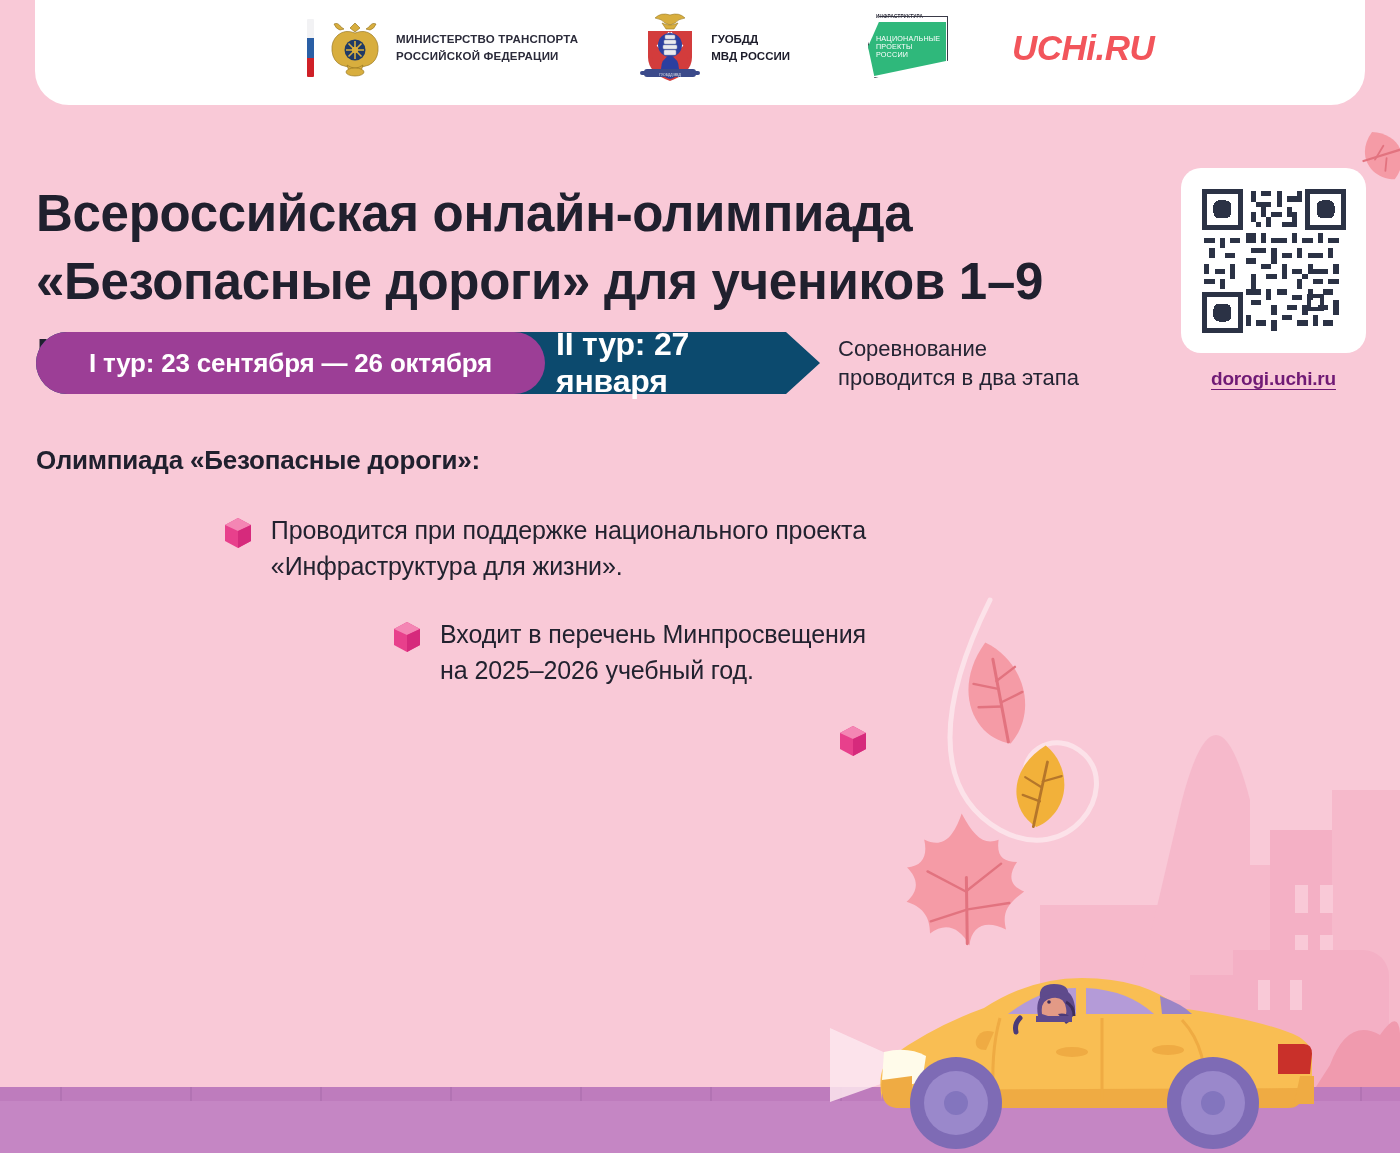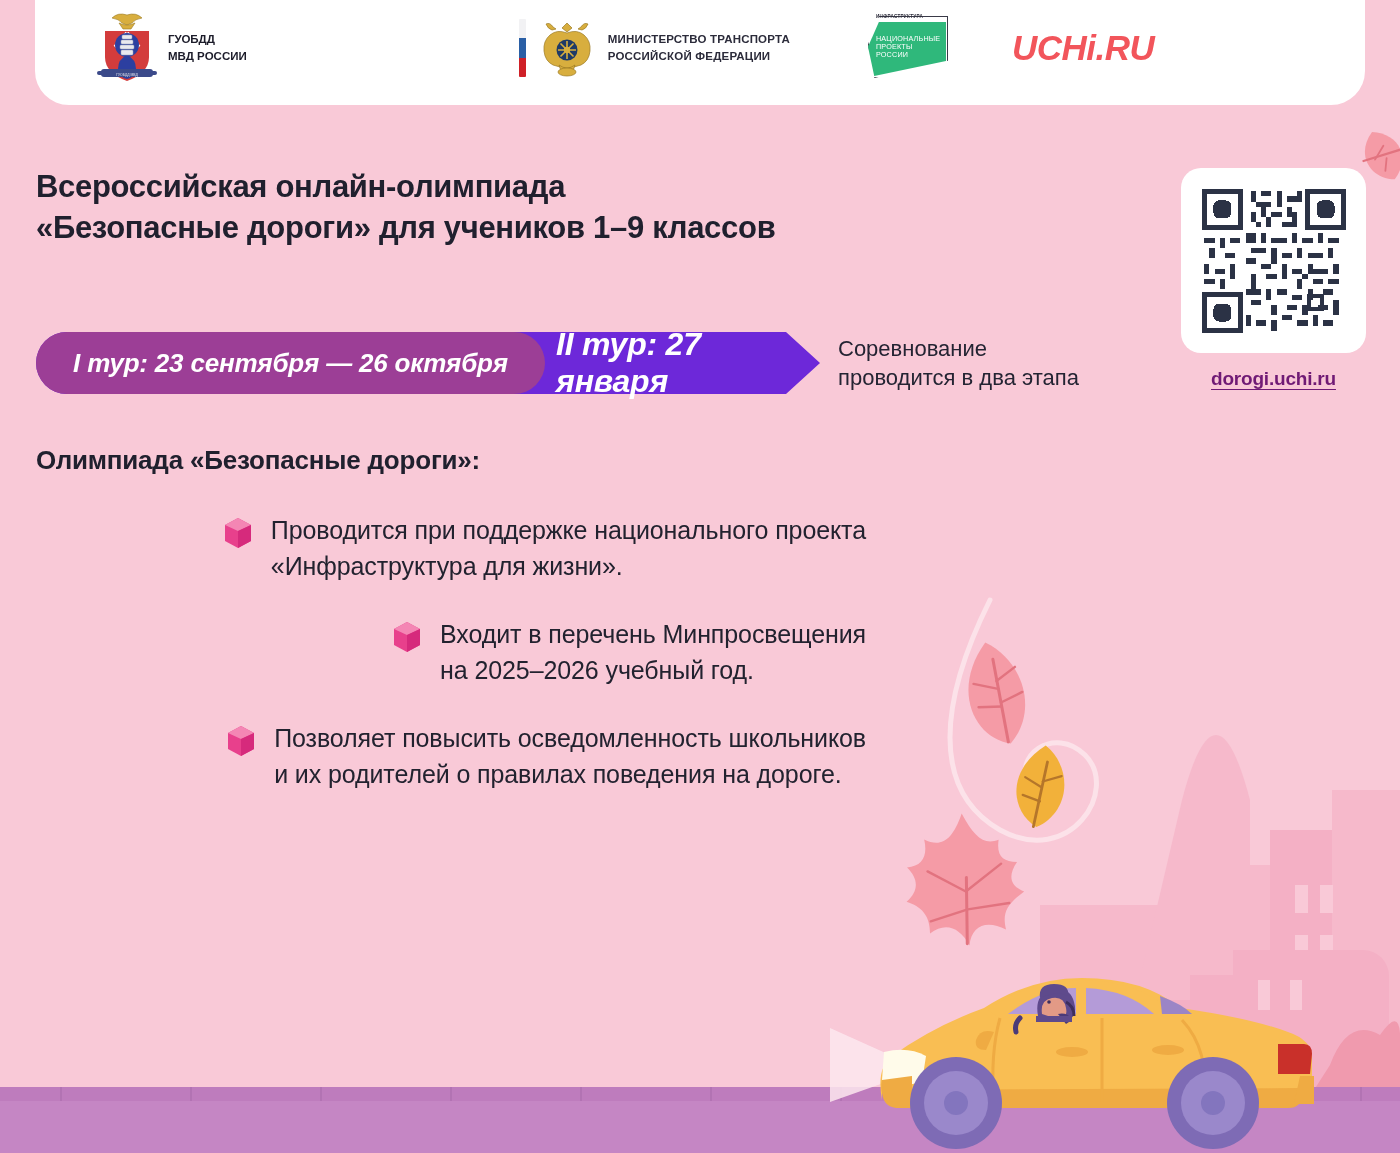--- a/index.html
+++ b/index.html
@@ -43,31 +43,30 @@
             clip-path:polygon(14% 0,100% 0,100% 72%,8% 100%,0 46%);}
   .np-green-lines{position:absolute;left:14px;top:21px;font-size:7.2px;font-weight:normal;color:#ffffff;line-height:1.12;letter-spacing:.2px;width:62px;white-space:pre-line;}
   .np-outline{position:absolute;left:6px;top:2px;width:78px;height:60px;border:1.3px solid #3a3a48;
               clip-path:polygon(14% 0,100% 0,100% 72%,8% 100%,0 46%);background:transparent;}
 
   .logo-uchi{margin-left:66px;font-style:italic;}
   .uchi-text{font-size:35px;font-weight:900;color:#F2555B;letter-spacing:-0.5px;}
 
   
   .headline{
-    position:absolute;left:36px;top:166px;width:1110px;z-index:6;
-    font-size:31px;font-weight:bold;color:#20202e;line-height:1.33;letter-spacing:-0.3px;
+    position:absolute;left:36px;top:180px;width:1110px;z-index:6;
+    font-size:51px;font-weight:bold;color:#20202e;line-height:1.33;letter-spacing:-0.3px;
   }
   .headline .l2{display:block;}
 
   
   .ribbon-wrap{position:absolute;left:36px;top:332px;height:62px;z-index:6;display:flex;align-items:center;}
   .ribbon-band2{
-    position:absolute;left:0;top:0;height:62px;width:784px;background:#6d28d9;
+    position:absolute;left:0;top:0;height:62px;width:784px;background:#0c4a6e;
     border-radius:31px 0 0 31px;
-    font-style:italic;
   }
   .ribbon-notch{
     position:absolute;right:0;top:0;width:34px;height:62px;background:#F9C9D7;
     clip-path:polygon(100% 0, 100% 100%, 0 100%, 100% 50%, 0 0);
   }
   .pill1{
     position:absolute;left:0;top:0;height:62px;width:509px;background:#9C3E96;
     border-radius:31px;display:flex;align-items:center;justify-content:center;
     color:#fff;font-size:26px;font-weight:bold;letter-spacing:-0.2px;
   }
@@ -160,20 +159,47 @@
       <path d="M62 0 C 72 24 80 34 96 30 C 92 46 98 52 112 54 C 100 68 104 78 116 84
                C 96 96 92 104 94 120 C 76 108 60 112 56 132 C 48 112 34 106 18 116
                C 20 98 12 88 -2 82 C 12 72 12 60 2 48 C 18 48 24 38 22 22 C 38 32 50 26 62 0 Z" fill="#F59BA6"></path>
       <path d="M54 130 L60 64" stroke="#E2737F" stroke-width="3" fill="none" stroke-linecap="round"></path>
       <path d="M58 78 L22 54 M58 78 L96 54 M58 96 L20 104 M58 96 L100 94" stroke="#E2737F" stroke-width="2.4" fill="none" stroke-linecap="round"></path>
     </g>
   </svg>
 
   <div class="header-card">
     <div class="logos">
+
+      <div class="logo logo-mintrans">
+        <div class="flagbar">
+            <i></i>
+            <i></i>
+            <i></i>
+          </div>
+        <div class="emblem-eagle">
+          <svg viewBox="0 0 62 62" width="62" height="62">
+            <g fill="#D8AE3E" stroke="#9B7A24" stroke-width="0.7">
+              <path d="M31 6 l5 5 -5 4 -5 -4 Z"></path>
+              <path d="M17 10 q-3 -5 -7 -3 q2 5 6 6 l4 -1 Z"></path>
+              <path d="M45 10 q3 -5 7 -3 q-2 5 -6 6 l-4 -1 Z"></path>
+              <path d="M31 16 q10 -4 17 2 q7 6 6 16 q-1 10 -9 14 l-14 4 -14 -4 q-8 -4 -9 -14 q-1 -10 6 -16 q7 -6 17 -2 Z"></path>
+              <path d="M23 48 q8 6 16 0 l-2 6 h-12 Z"></path>
+              <ellipse cx="31" cy="55" rx="9" ry="4"></ellipse>
+            </g>
+            <circle cx="31" cy="33" r="10.5" fill="#1F3A66"></circle>
+            <g stroke="#D8AE3E" stroke-width="1.6" fill="none">
+              <path d="M31 24 v18 M22 33 h18 M24.5 26.5 L37.5 39.5 M37.5 26.5 L24.5 39.5"></path>
+            </g>
+            <circle cx="31" cy="33" r="3.2" fill="#D8AE3E"></circle>
+          </svg>
+        </div>
+        <div class="mintrans-text">МИНИСТЕРСТВО ТРАНСПОРТА
+РОССИЙСКОЙ ФЕДЕРАЦИИ</div>
+      </div>
 
       <div class="logo logo-gibdd">
         <div class="gibdd-emblem">
           <svg viewBox="0 0 64 70" width="64" height="70">
             <g fill="#D8AE3E" stroke="#9B7A24" stroke-width="0.6">
               <path d="M32 2 q9 -3 15 3 q-7 1 -10 5 l-5 2 -5 -2 q-3 -4 -10 -5 q6 -6 15 -3 Z"></path>
               <path d="M24 10 q8 4 16 0 l-4 6 h-8 Z"></path>
             </g>
             <path d="M10 18 h44 v26 q0 16 -22 24 Q10 60 10 44 Z" fill="#D33C3C"></path>
             <path d="M14 22 h36 v22 q0 13 -18 20 Q14 57 14 44 Z" fill="#D33C3C"></path>
@@ -189,47 +215,20 @@
             </g>
             <g fill="#3B4A8A">
               <rect x="6" y="56" width="52" height="8" rx="3"></rect>
               <rect x="2" y="58" width="60" height="4" rx="2"></rect>
             </g>
             <text x="32" y="62.6" font-size="3.4" fill="#E6E8F2" text-anchor="middle" font-family="Liberation Sans, sans-serif">ГУОБДД МВД</text>
           </svg>
         </div>
         <div class="gibdd-text">ГУОБДД
 МВД РОССИИ</div>
-      </div>
-
-      <div class="logo logo-mintrans">
-        <div class="flagbar">
-            <i></i>
-            <i></i>
-            <i></i>
-          </div>
-        <div class="emblem-eagle">
-          <svg viewBox="0 0 62 62" width="62" height="62">
-            <g fill="#D8AE3E" stroke="#9B7A24" stroke-width="0.7">
-              <path d="M31 6 l5 5 -5 4 -5 -4 Z"></path>
-              <path d="M17 10 q-3 -5 -7 -3 q2 5 6 6 l4 -1 Z"></path>
-              <path d="M45 10 q3 -5 7 -3 q-2 5 -6 6 l-4 -1 Z"></path>
-              <path d="M31 16 q10 -4 17 2 q7 6 6 16 q-1 10 -9 14 l-14 4 -14 -4 q-8 -4 -9 -14 q-1 -10 6 -16 q7 -6 17 -2 Z"></path>
-              <path d="M23 48 q8 6 16 0 l-2 6 h-12 Z"></path>
-              <ellipse cx="31" cy="55" rx="9" ry="4"></ellipse>
-            </g>
-            <circle cx="31" cy="33" r="10.5" fill="#1F3A66"></circle>
-            <g stroke="#D8AE3E" stroke-width="1.6" fill="none">
-              <path d="M31 24 v18 M22 33 h18 M24.5 26.5 L37.5 39.5 M37.5 26.5 L24.5 39.5"></path>
-            </g>
-            <circle cx="31" cy="33" r="3.2" fill="#D8AE3E"></circle>
-          </svg>
-        </div>
-        <div class="mintrans-text">МИНИСТЕРСТВО ТРАНСПОРТА
-РОССИЙСКОЙ ФЕДЕРАЦИИ</div>
       </div>
 
       <div class="logo logo-np">
         <div class="np-box">
           <div class="np-outline"></div>
           <div class="np-top">ИНФРАСТРУКТУРА</div>
           <div class="np-green"></div>
           <div class="np-green-lines">НАЦИОНАЛЬНЫЕ
 ПРОЕКТЫ
 РОССИИ</div>
@@ -379,22 +378,20 @@
     </div>
 
     <div class="bullet">
       <span class="gem">
         <svg viewBox="0 0 26 30" width="26" height="30">
           <path d="M13 0 L26 7 V23 L13 30 L0 23 V7 Z" fill="#E8408C"></path>
           <path d="M13 0 L26 7 L13 13 L0 7 Z" fill="#F486B4"></path>
           <path d="M13 13 L26 7 V23 L13 30 Z" fill="#D62A7C"></path>
         </svg>
       </span>
-      <span class="bullet-text">Позволяет повысить осведомленность школьников
-и их родителей о правилах поведения на дороге.</span>
     </div>
 
   </div>
 
   <div class="road">
     <div class="curb">
       <span style="left:60px"></span>
         <span style="left:190px"></span>
       <span style="left:320px"></span>
         <span style="left:450px"></span>

